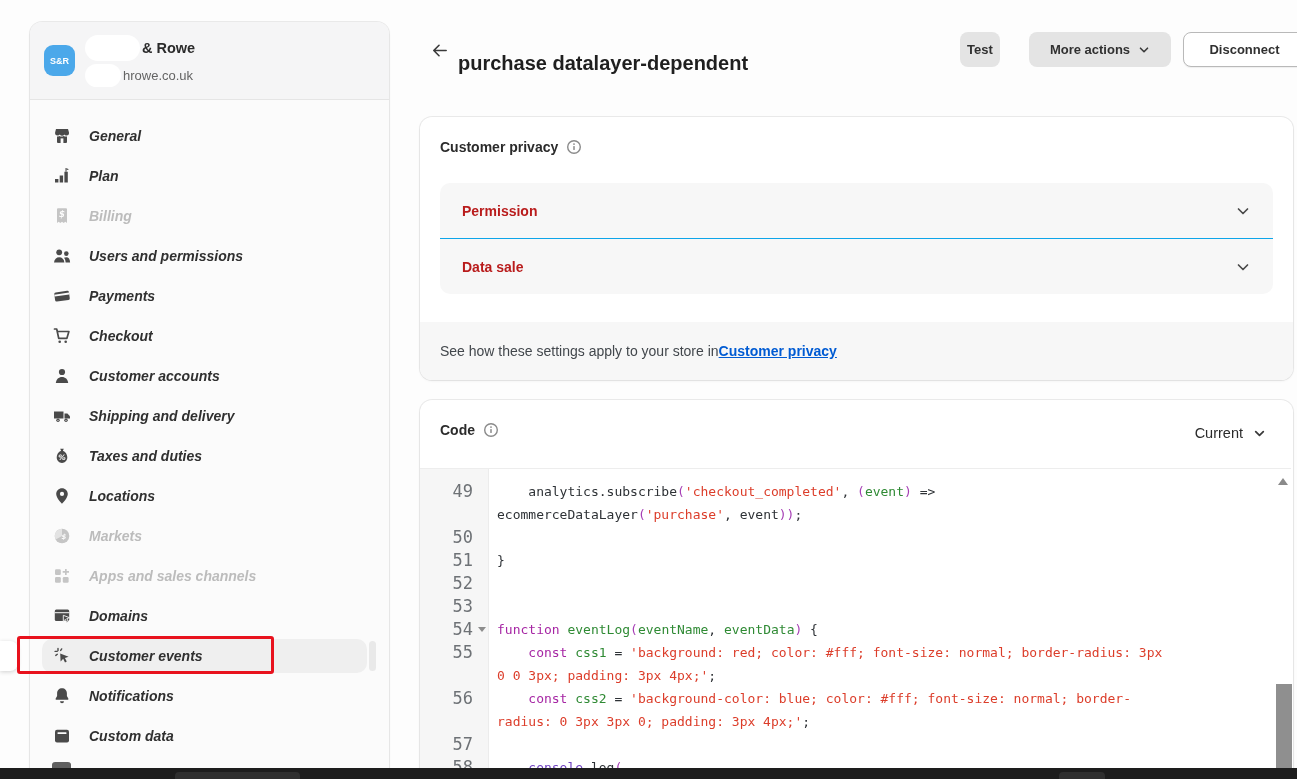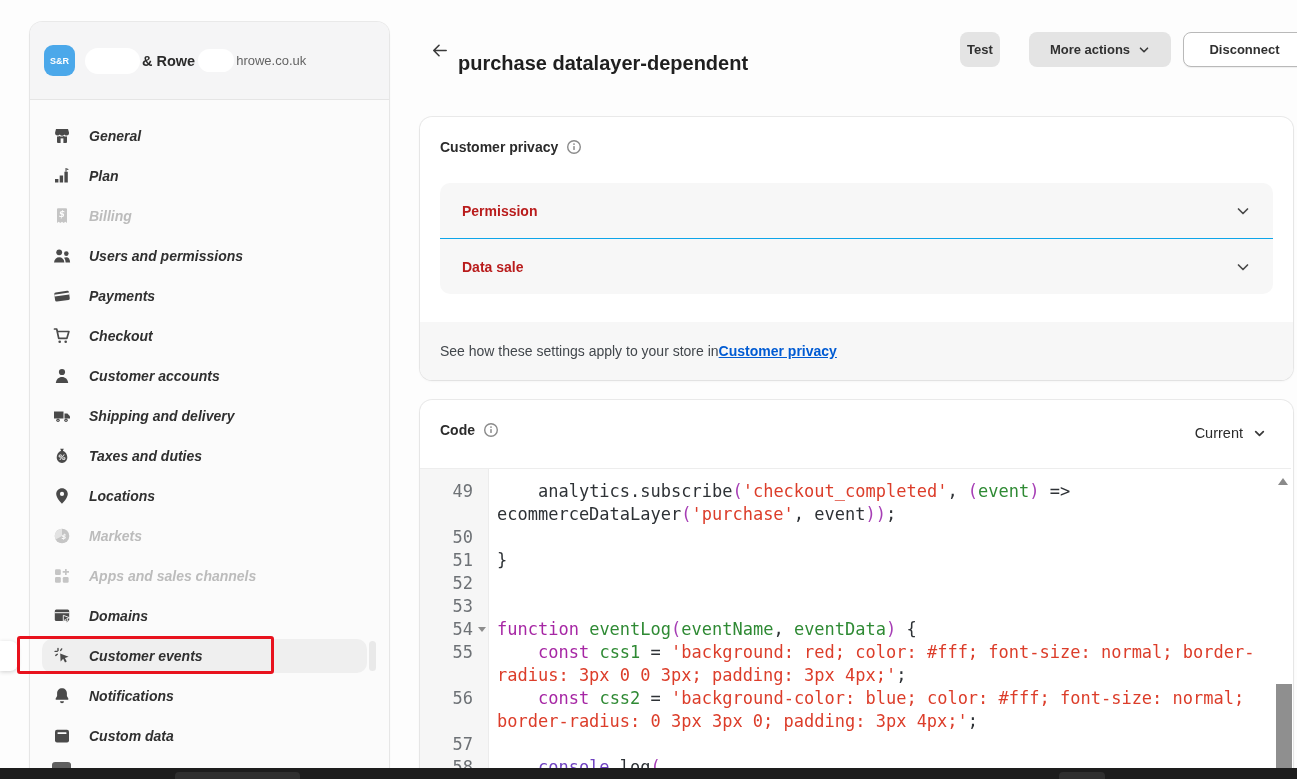--- a/index.html
+++ b/index.html
@@ -7,21 +7,21 @@
     font-family:"Liberation Sans",sans-serif;-webkit-font-smoothing:antialiased;}
   .stage{position:relative;width:1297px;height:779px;overflow:hidden;background:#fdfdfd;}
   .card{position:absolute;background:#fff;border-radius:12px;
     box-shadow:0 0 0 1px rgba(0,0,0,.07),0 1px 3px rgba(0,0,0,.06);}
   
   .sidebar{left:30px;top:22px;width:359px;height:762px;background:#fbfbfb;}
   .store-head{position:relative;height:78px;background:#f5f5f6;border-radius:12px 12px 0 0;
     border-bottom:1px solid #e5e5e5;display:flex;align-items:center;padding:0 14px;box-sizing:border-box;gap:10px;}
   .avatar{width:31px;height:31px;border-radius:9px;background:#4ba8ea;color:#fff;font-size:9px;font-weight:700;
     display:flex;align-items:center;justify-content:center;flex:0 0 31px;}
-  .store-meta{display:flex;flex-direction:row;gap:3px;min-width:0;}
+  .store-meta{display:flex;flex-direction:column;gap:3px;min-width:0;}
   .srow{display:flex;align-items:center;}
   .redact{background:#ffffff;border-radius:13px;display:inline-block;}
   .r1{width:55px;height:26px;margin-right:2px;}
   .r2{width:36px;height:23px;margin-right:2px;}
   .store-name{font-size:14.5px;font-weight:700;color:#2b2b2b;}
   .store-domain{font-size:13px;color:#646464;}
   nav{display:block;padding:19px 12px 0 12px;}
   .nav-item{height:34px;margin-bottom:6px;display:flex;align-items:center;gap:17px;
     padding-left:10px;border-radius:10px;cursor:pointer;font-style:italic;}
   .nav-ic{width:20px;height:20px;flex:0 0 20px;color:#4a4a4a;display:flex;align-items:center;justify-content:center;}
@@ -66,21 +66,21 @@
   .version-picker{position:absolute;right:27px;top:25px;display:flex;align-items:center;gap:10px;cursor:pointer;}
   .version-label{font-size:14.5px;color:#2b2b2b;}
   .editor{position:absolute;left:0;top:68px;width:871px;height:330px;overflow:hidden;border-top:1px solid #ededed;}
   .gutter-bg{position:absolute;left:0;top:0;width:68px;height:100%;background:#f6f6f6;border-right:1px solid #ececec;}
   .code-rows{position:relative;padding-top:11px;}
   .crow{display:flex;align-items:flex-start;}
   .cnum{position:relative;width:68px;flex:0 0 68px;box-sizing:border-box;text-align:right;padding-right:15px;
     font-family:"DejaVu Sans Mono",monospace;font-size:17px;line-height:23px;color:#6e7276;}
   .fold{position:absolute;right:2px;top:9px;width:0;height:0;border-left:4px solid transparent;
     border-right:4px solid transparent;border-top:5px solid #8d8d8d;cursor:pointer;}
-  .ccode{font-family:"DejaVu Sans Mono",monospace;font-size:17px;line-height:23px;white-space:pre-wrap;
+  .ccode{font-family:"DejaVu Sans Mono",monospace;font-size:13px;line-height:23px;white-space:pre-wrap;
     width:86ch;min-height:23px;padding-left:9px;}
   .tk-p{color:#2e3236;} .tk-k{color:#a626a4;} .tk-s{color:#dc3d2a;}
   .tk-d{color:#2f8a34;} .tk-b{color:#6f42c1;} .tk-br{color:#a63eb5;}
   .scroll-up{position:absolute;left:1278px;top:478px;width:0;height:0;border-left:5px solid transparent;
     border-right:5px solid transparent;border-bottom:7px solid #8a8a8a;cursor:pointer;}
   .vthumb{position:absolute;left:1276px;top:684px;width:16px;height:95px;background:#8f8f8f;cursor:pointer;z-index:45;}
   
   .bottom-bar{position:absolute;left:0;top:768px;width:1297px;height:11px;background:#1d1d1d;z-index:60;}
   .blob{position:absolute;top:4px;height:7px;border-radius:4px 4px 0 0;background:#2f2f2f;}
   .blob1{left:175px;width:125px;}

